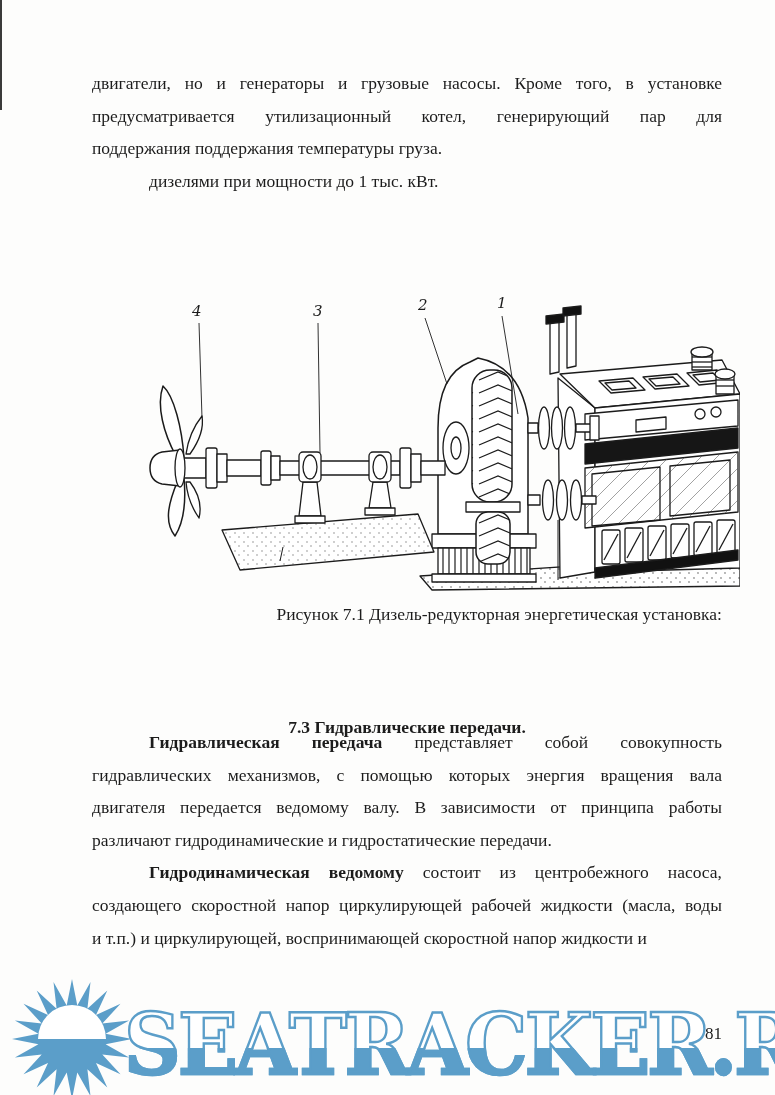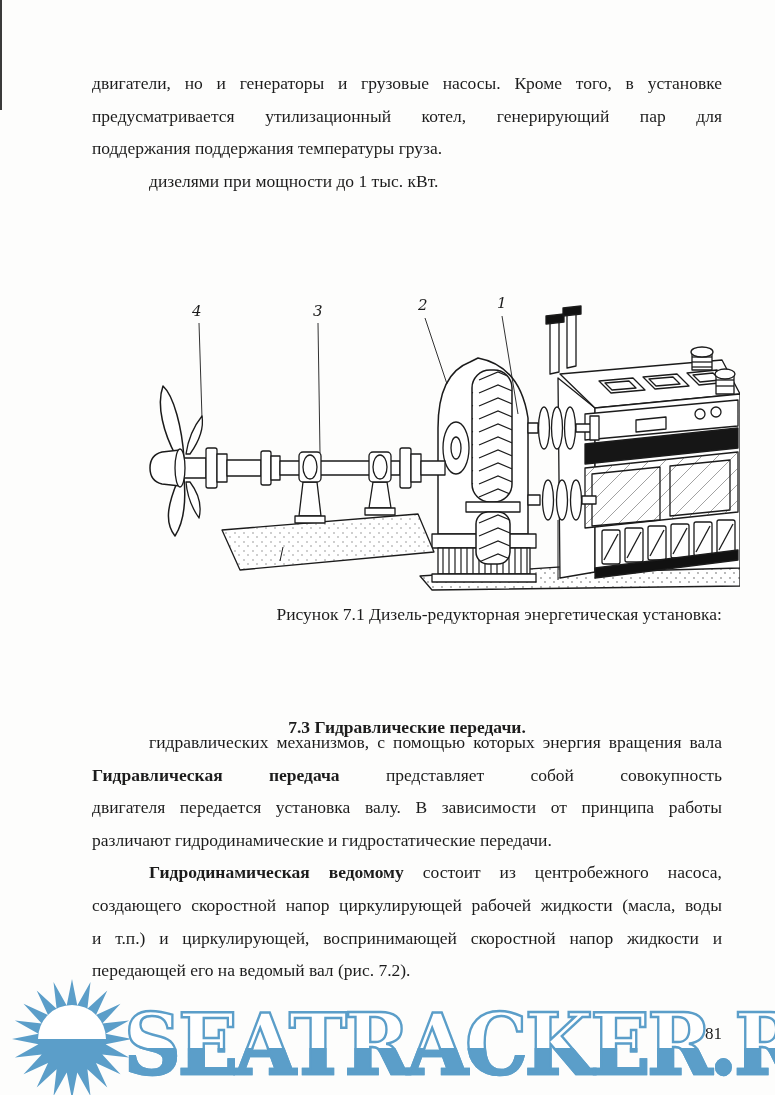--- a/index.html
+++ b/index.html
@@ -207,30 +207,29 @@
   </div>
 
   <div class="caption">
     <div>Рисунок 7.1 Дизель-редукторная энергетическая установка:</div>
   </div>
 
   <div class="heading">7.3 Гидравлические передачи.</div>
 
   <div class="tblock" style="top:726px;">
     <div class="para" data-indent="true">
+        <div class="tline"><b>Гидравлическая передача</b> представляет собой совокупность</div>
         <div class="tline">гидравлических механизмов, с помощью которых энергия вращения вала</div>
-        <div class="tline"><b>Гидравлическая передача</b> представляет собой совокупность</div>
-        <div class="tline">двигателя передается установка валу. В зависимости от принципа работы</div>
+        <div class="tline">двигателя передается ведомому валу. В зависимости от принципа работы</div>
         <div class="tline">различают гидродинамические и гидростатические передачи.</div>
       </div>
     <div class="para" data-indent="true">
         <div class="tline"><b>Гидродинамическая ведомому</b> состоит из центробежного насоса,</div>
         <div class="tline">создающего скоростной напор циркулирующей рабочей жидкости (масла, воды</div>
         <div class="tline">и т.п.) и циркулирующей, воспринимающей скоростной напор жидкости и</div>
-        <div class="tline">передающей его на ведомый вал (рис. 7.2).</div>
       </div>
   </div>
 
   <div class="pagenum">81</div>
 
   <div class="watermark">
     <svg class="sun" width="150" height="123" viewBox="0 0 150 123">
       <polygon fill="#5b9ec9" points="132,62 105.6,56.7 129.1,43.5 102.3,46.6 120.5,26.7 96,38 107.3,13.5 87.4,31.7 90.5,4.9 77.3,28.4 72,2 66.7,28.4 53.5,4.9 56.6,31.7 36.7,13.5 48,38 23.5,26.7 41.7,46.6 14.9,43.5 38.4,56.7 12,62 38.4,67.3 14.9,80.5 41.7,77.4 23.5,97.3 48,86 36.7,110.5 56.6,92.3 53.5,119.1 66.7,95.6 72,122 77.3,95.6 90.5,119.1 87.4,92.3 107.3,110.5 96,86 120.5,97.3 102.3,77.4 129.1,80.5 105.6,67.3"></polygon>
       <path d="M38,62 A34,34 0 0 1 106,62 Z" fill="#ffffff"></path>
     </svg>

